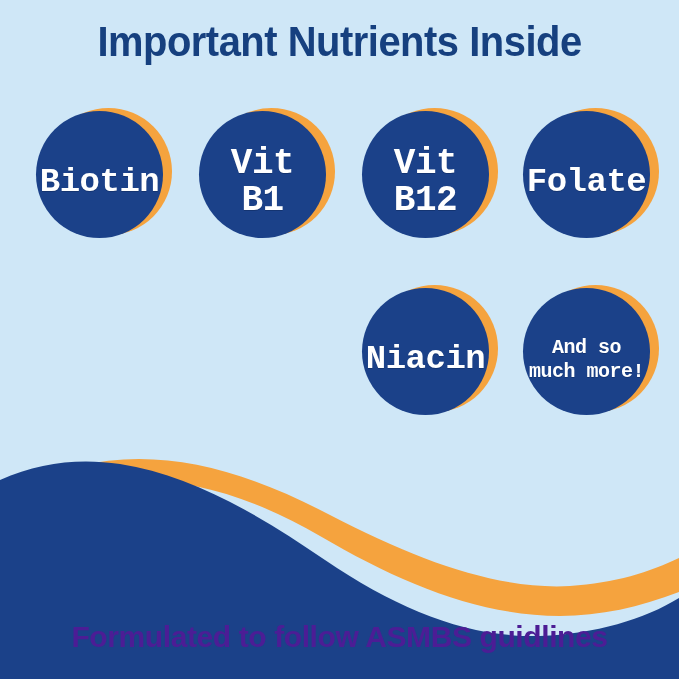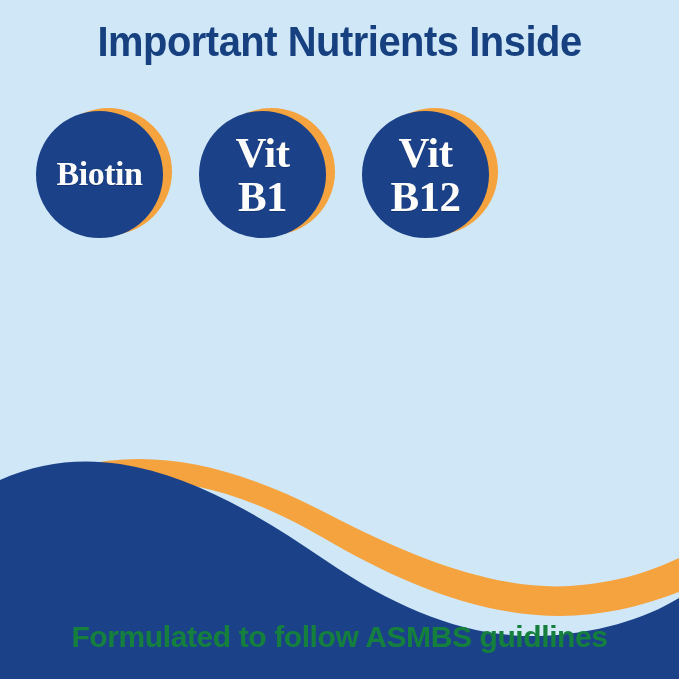--- a/index.html
+++ b/index.html
@@ -73,36 +73,36 @@
     left: 0;
     top: 4px;
     width: 127px;
     height: 127px;
     border-radius: 50%;
     background: #1b4189;
   }
   .badge-label {
     position: absolute;
     left: -30px;
-    top: 4px;
+    top: 12px;
     width: 187px;
     height: 127px;
     display: flex;
     align-items: center;
     justify-content: center;
     text-align: center;
     color: #ffffff;
-    font-family: Liberation Serif, serif;
+    font-family: Liberation Mono, monospace;
     font-weight: bold;
     line-height: 1.02;
     white-space: pre-line;
     letter-spacing: -0.5px;
     text-shadow: 0 1px 0 rgba(10,30,70,0.35);
   }
-  .badge-label.size-lg { font-size: 43px; }
+  .badge-label.size-lg { font-size: 36px; }
   .badge-label.size-md { font-size: 34px; }
   .badge-label.size-sm { font-size: 20px; line-height: 1.18; }
 
   
   #wave-band {
     position: absolute;
     left: 0;
     top: 420px;
     width: 679px;
     height: 259px;
@@ -113,21 +113,21 @@
     height: 259px;
   }
 
   
   #footer-text {
     position: absolute;
     left: 0;
     top: 620px;
     width: 679px;
     text-align: center;
-    color: #15803d;
+    color: #4c1d95;
     font-family: "Liberation Sans", sans-serif;
     font-weight: bold;
     font-size: 30px;
     letter-spacing: -0.4px;
     white-space: nowrap;
   }
 </style>
 </head>
 <body>
 
@@ -148,23 +148,39 @@
         <div class="badge-disc"></div>
         <div class="badge-label size-lg">Vit
 B1</div>
       </div>
       <div class="nutrient-badge col2">
         <div class="badge-shadow"></div>
         <div class="badge-disc"></div>
         <div class="badge-label size-lg">Vit
 B12</div>
       </div>
+      <div class="nutrient-badge col3">
+        <div class="badge-shadow"></div>
+        <div class="badge-disc"></div>
+        <div class="badge-label size-md">Folate</div>
+      </div>
     </div>
 
     <div class="nutrient-row">
+      <div class="nutrient-badge col2">
+        <div class="badge-shadow"></div>
+        <div class="badge-disc"></div>
+        <div class="badge-label size-md">Niacin</div>
+      </div>
+      <div class="nutrient-badge col3">
+        <div class="badge-shadow"></div>
+        <div class="badge-disc"></div>
+        <div class="badge-label size-sm">And so
+much more!</div>
+      </div>
     </div>
 
   </div>
 
   <div id="wave-band">
     <svg viewBox="0 0 679 259" preserveAspectRatio="none">
 
       <path fill="#f5a33e" d="M 78,46 C 160,27 240,48 330,95 C 420,142 500,170 570,166 C 615,163 650,152 679,138 L 679,172 C 640,187 600,196 560,196 C 480,196 400,163 320,116 C 250,75 175,53 110,62 Z"></path>
 
       <path fill="#1b4189" d="M 0,60 C 40,42 80,38 120,44 C 190,55 255,92 325,140 C 400,191 470,218 540,216 C 595,214 645,199 679,178 L 679,259 L 0,259 Z"></path>

